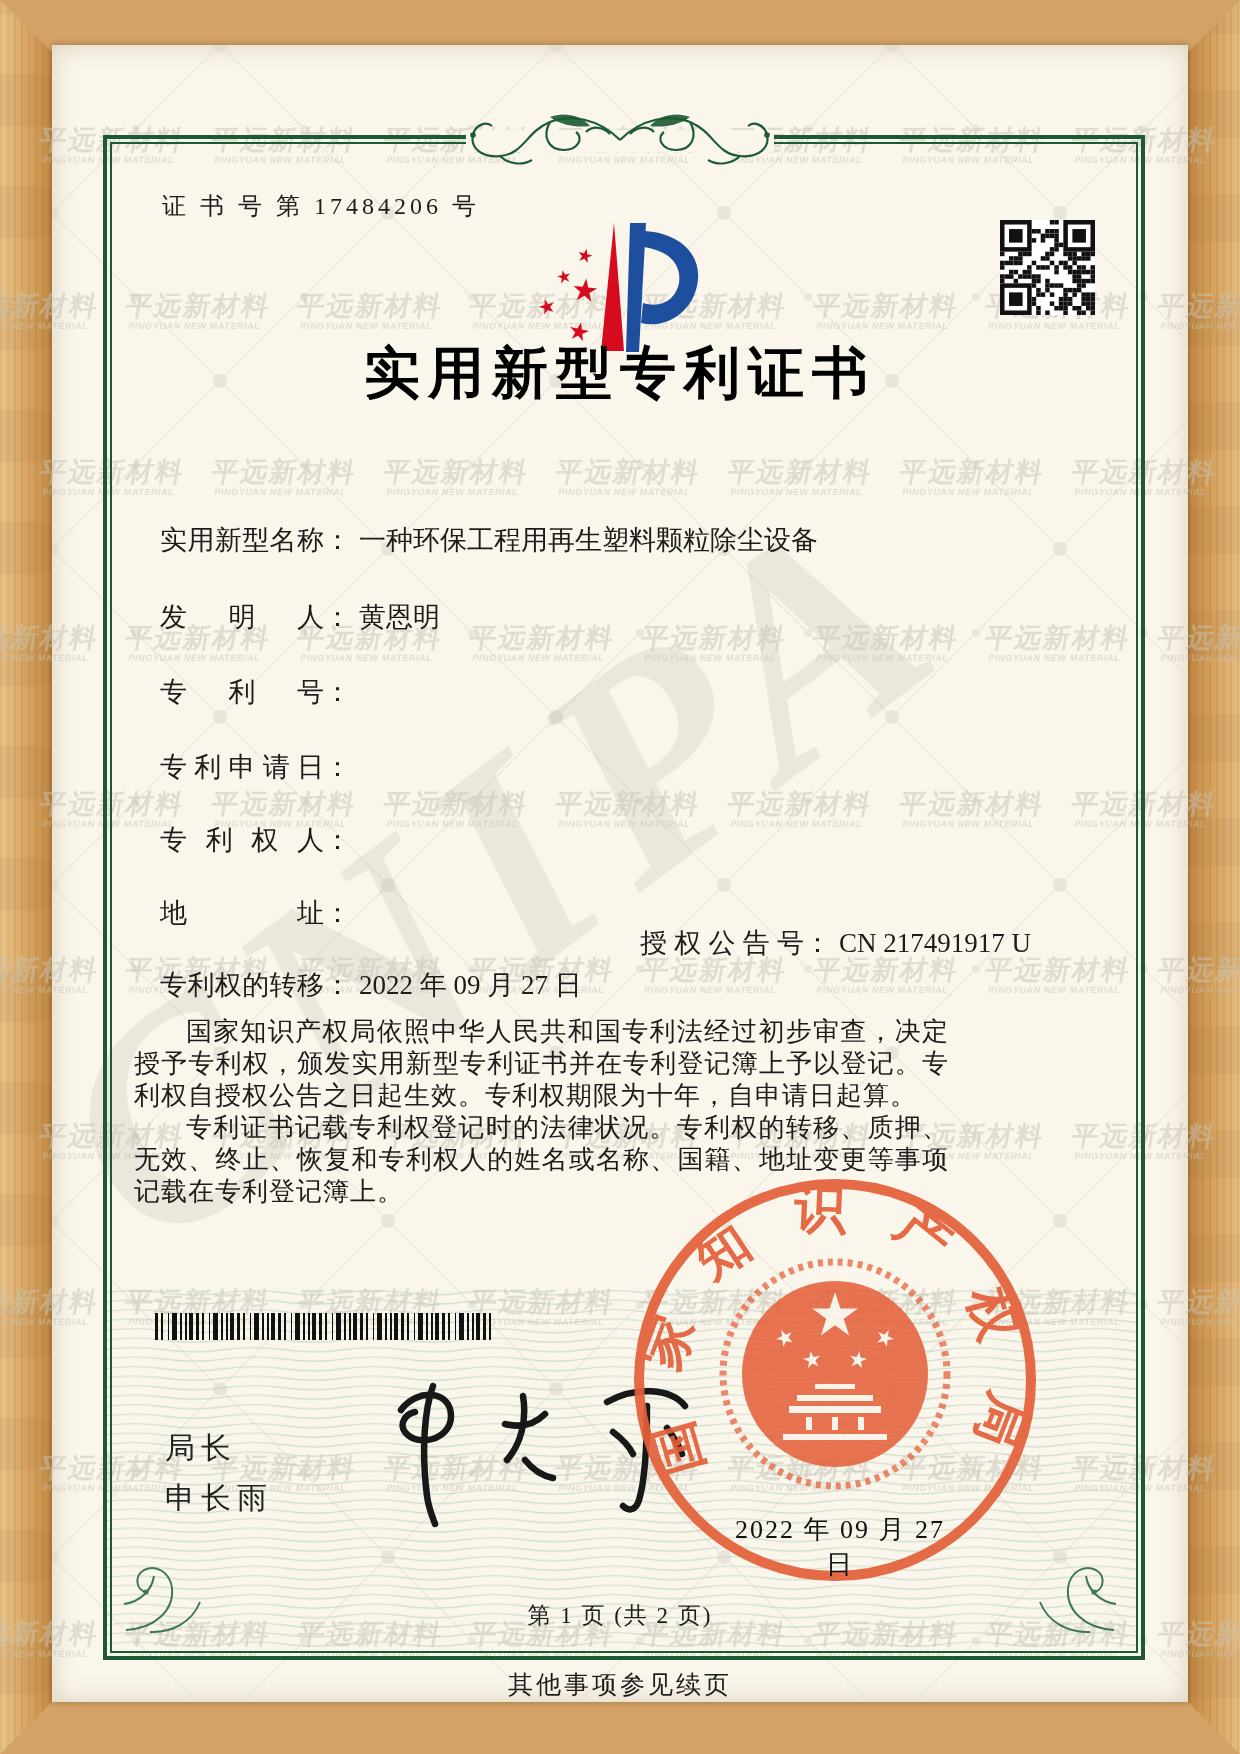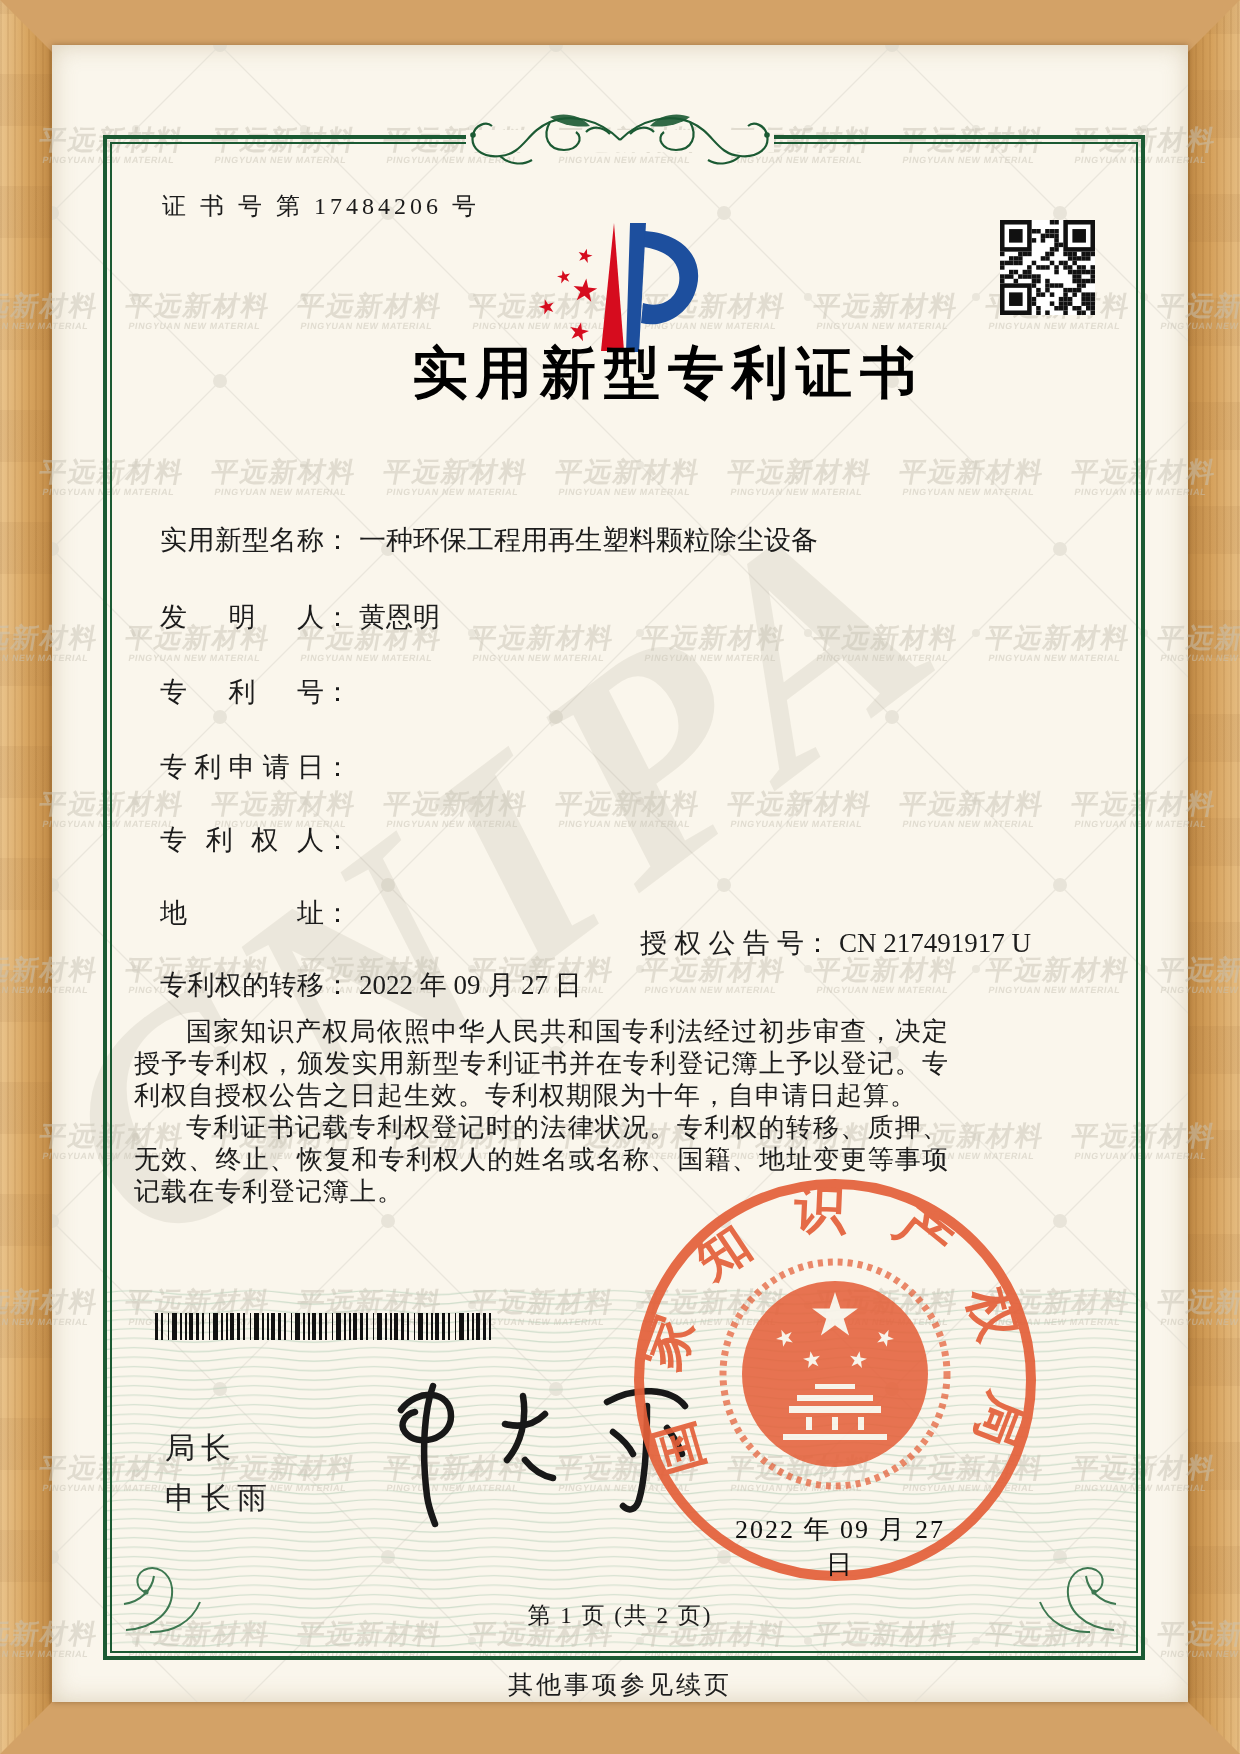--- a/index.html
+++ b/index.html
@@ -57,21 +57,21 @@
   .cert-border::after{content:"";position:absolute;inset:3px;border:2px solid #1b5a33;}
   .ornament-top{position:absolute;left:440px;top:104px;pointer-events:none;}
   .corner-fl{position:absolute;pointer-events:none;}
   .corner-fl.right{transform:scaleX(-1);}
 
   
   .cert-no{position:absolute;left:162px;top:190px;font-size:24px;letter-spacing:4px;}
   .logo-svg{position:absolute;left:525px;top:208px;}
   .qr{position:absolute;left:1000px;top:220px;width:95px;height:95px;background:#fff;}
   .title{position:absolute;left:103px;top:336px;width:1034px;text-align:center;
-    font-size:56px;font-weight:700;letter-spacing:8px;color:#000;margin-left:48px;}
+    font-size:56px;font-weight:700;letter-spacing:8px;color:#000;}
 
   .field{position:absolute;left:160px;display:flex;align-items:flex-start;
     font-size:27px;line-height:1.55;}
   .flabel{display:inline-block;width:164px;flex:0 0 164px;
     text-align:justify;text-align-last:justify;}
   .fcolon{flex:0 0 auto;margin-right:8px;}
   .fvalue{max-width:660px;}
 
   .paras{position:absolute;left:134px;top:1016px;width:815px;
     font-size:26px;line-height:32px;text-align:justify;letter-spacing:1px;}

